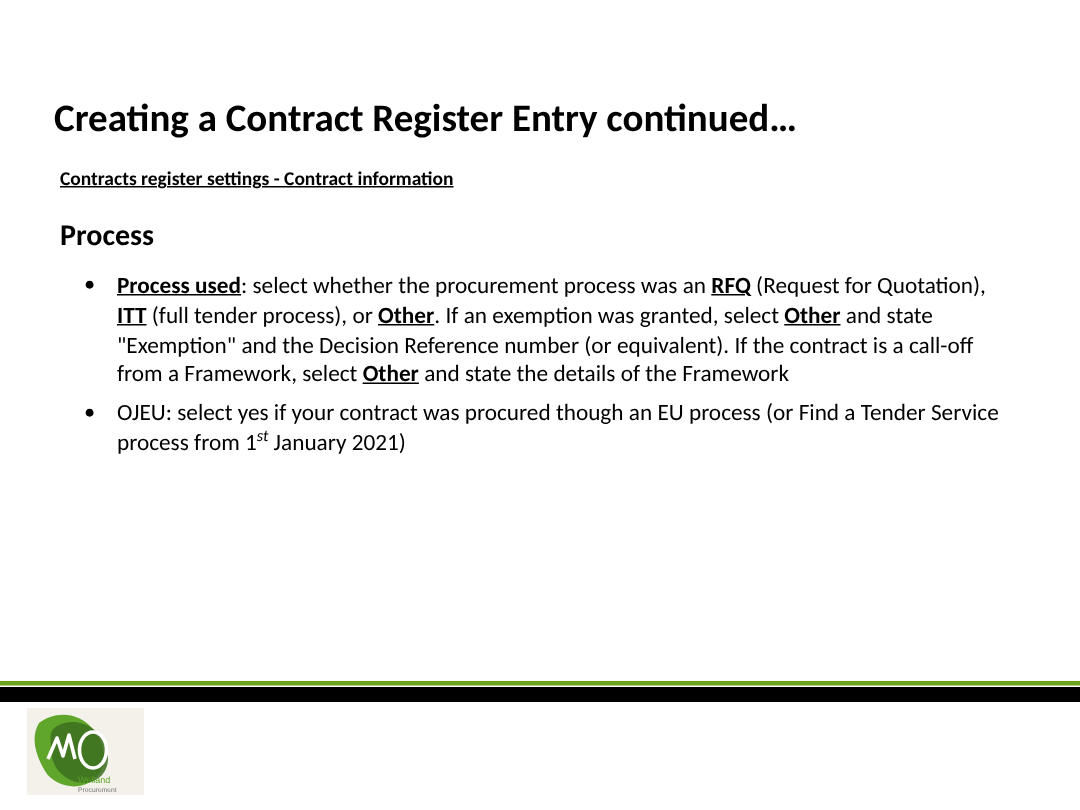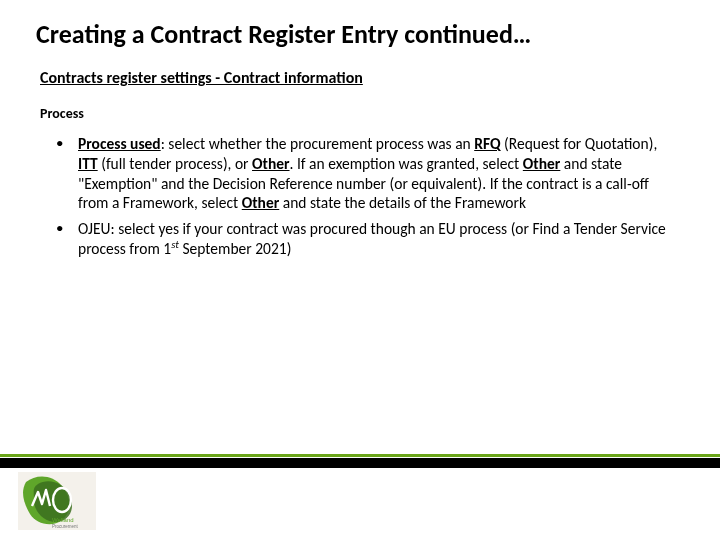--- a/index.html
+++ b/index.html
@@ -1,20 +1,20 @@
 <!DOCTYPE html>
 <html><head>
 <meta charset="utf-8">
 <style>
   * { margin: 0; padding: 0; box-sizing: border-box; }
   html, body { width: 720px; height: 540px; font-family: Calibri, Arial, sans-serif; background: #fff; color: #000; }
   .slide { position: relative; width: 720px; height: 540px; overflow: hidden; }
-  .title { font-size: 26px; font-weight: bold; padding: 18px 30px 10px 36px; }
-  .subtitle { font-size: 16px; font-weight: bold; text-decoration: underline; padding: 8px 0 12px 40px; }
-  .section-label { font-size: 14px; font-weight: bold; padding: 6px 0 12px 40px; }
+  .title { font-size: 26px; font-weight: bold; padding: 18px 30px 10px 36px; margin-top: 44px; }
+  .subtitle { font-size: 13px; font-weight: bold; text-decoration: underline; padding: 8px 0 12px 40px; }
+  .section-label { font-size: 20px; font-weight: bold; padding: 6px 0 12px 40px; }
   ul.bullets { list-style: none; padding: 0 40px 0 56px; }
   ul.bullets li { position: relative; font-size: 15.5px; line-height: 1.28; padding-left: 22px; margin-bottom: 6px; }
   ul.bullets li::before { content: "•"; position: absolute; left: 0; top: 0; font-size: 15px; }
   .b { font-weight: bold; text-decoration: underline; }
   .u { text-decoration: underline; }
   sup { font-size: 0.7em; vertical-align: super; line-height: 0; font-style: italic; }
   .footer-bar { position: absolute; left: 0; right: 0; bottom: 72px; height: 10px; background: #000; }
   .footer-bar::before { content: ""; position: absolute; left: 0; right: 0; top: -4px; height: 3px; background: #6aa519; }
   .logo { position: absolute; left: 18px; bottom: 10px; width: 78px; height: 58px; }
 </style>
@@ -27,21 +27,21 @@
 
   <div class="subtitle">Contracts register settings - Contract information</div>
 
   <div class="section-label">Process</div>
 
   <ul class="bullets">
     <li>
       <span class="b u">Process used</span><span>: select whether the procurement process was an </span><span class="b">RFQ</span><span> (Request for Quotation), </span><span class="b">ITT</span><span> (full tender process), or </span><span class="b">Other</span><span>. If an exemption was granted, select </span><span class="b">Other</span><span> and state "Exemption" and the Decision Reference number (or equivalent). If the contract is a call-off from a Framework, select </span><span class="b">Other</span><span> and state the details of the Framework</span>
     </li>
     <li>
-      <span>OJEU: select yes if your contract was procured though an EU process (or Find a Tender Service process from 1</span><sup>st</sup><span> September 2021)</span>
+      <span>OJEU: select yes if your contract was procured though an EU process (or Find a Tender Service process from 1</span><sup>st</sup><span> January 2021)</span>
     </li>
   </ul>
 
   <div class="footer-bar"></div>
 
   <div class="logo">
     <svg viewBox="0 0 78 58" width="78" height="58">
       <rect x="0" y="0" width="78" height="58" fill="#f4f1eb"></rect>
       <path d="M8 10 C18 2, 34 2, 44 14 C54 26, 54 40, 44 48 C34 56, 18 52, 12 42 C6 32, 2 20, 8 10 Z" fill="#5fa62a"></path>
       <path d="M20 12 C30 6, 46 10, 52 24 C58 38, 50 50, 38 50 C26 50, 16 40, 16 28 C16 20, 14 16, 20 12 Z" fill="#3b6f1e" opacity="0.85"></path>

